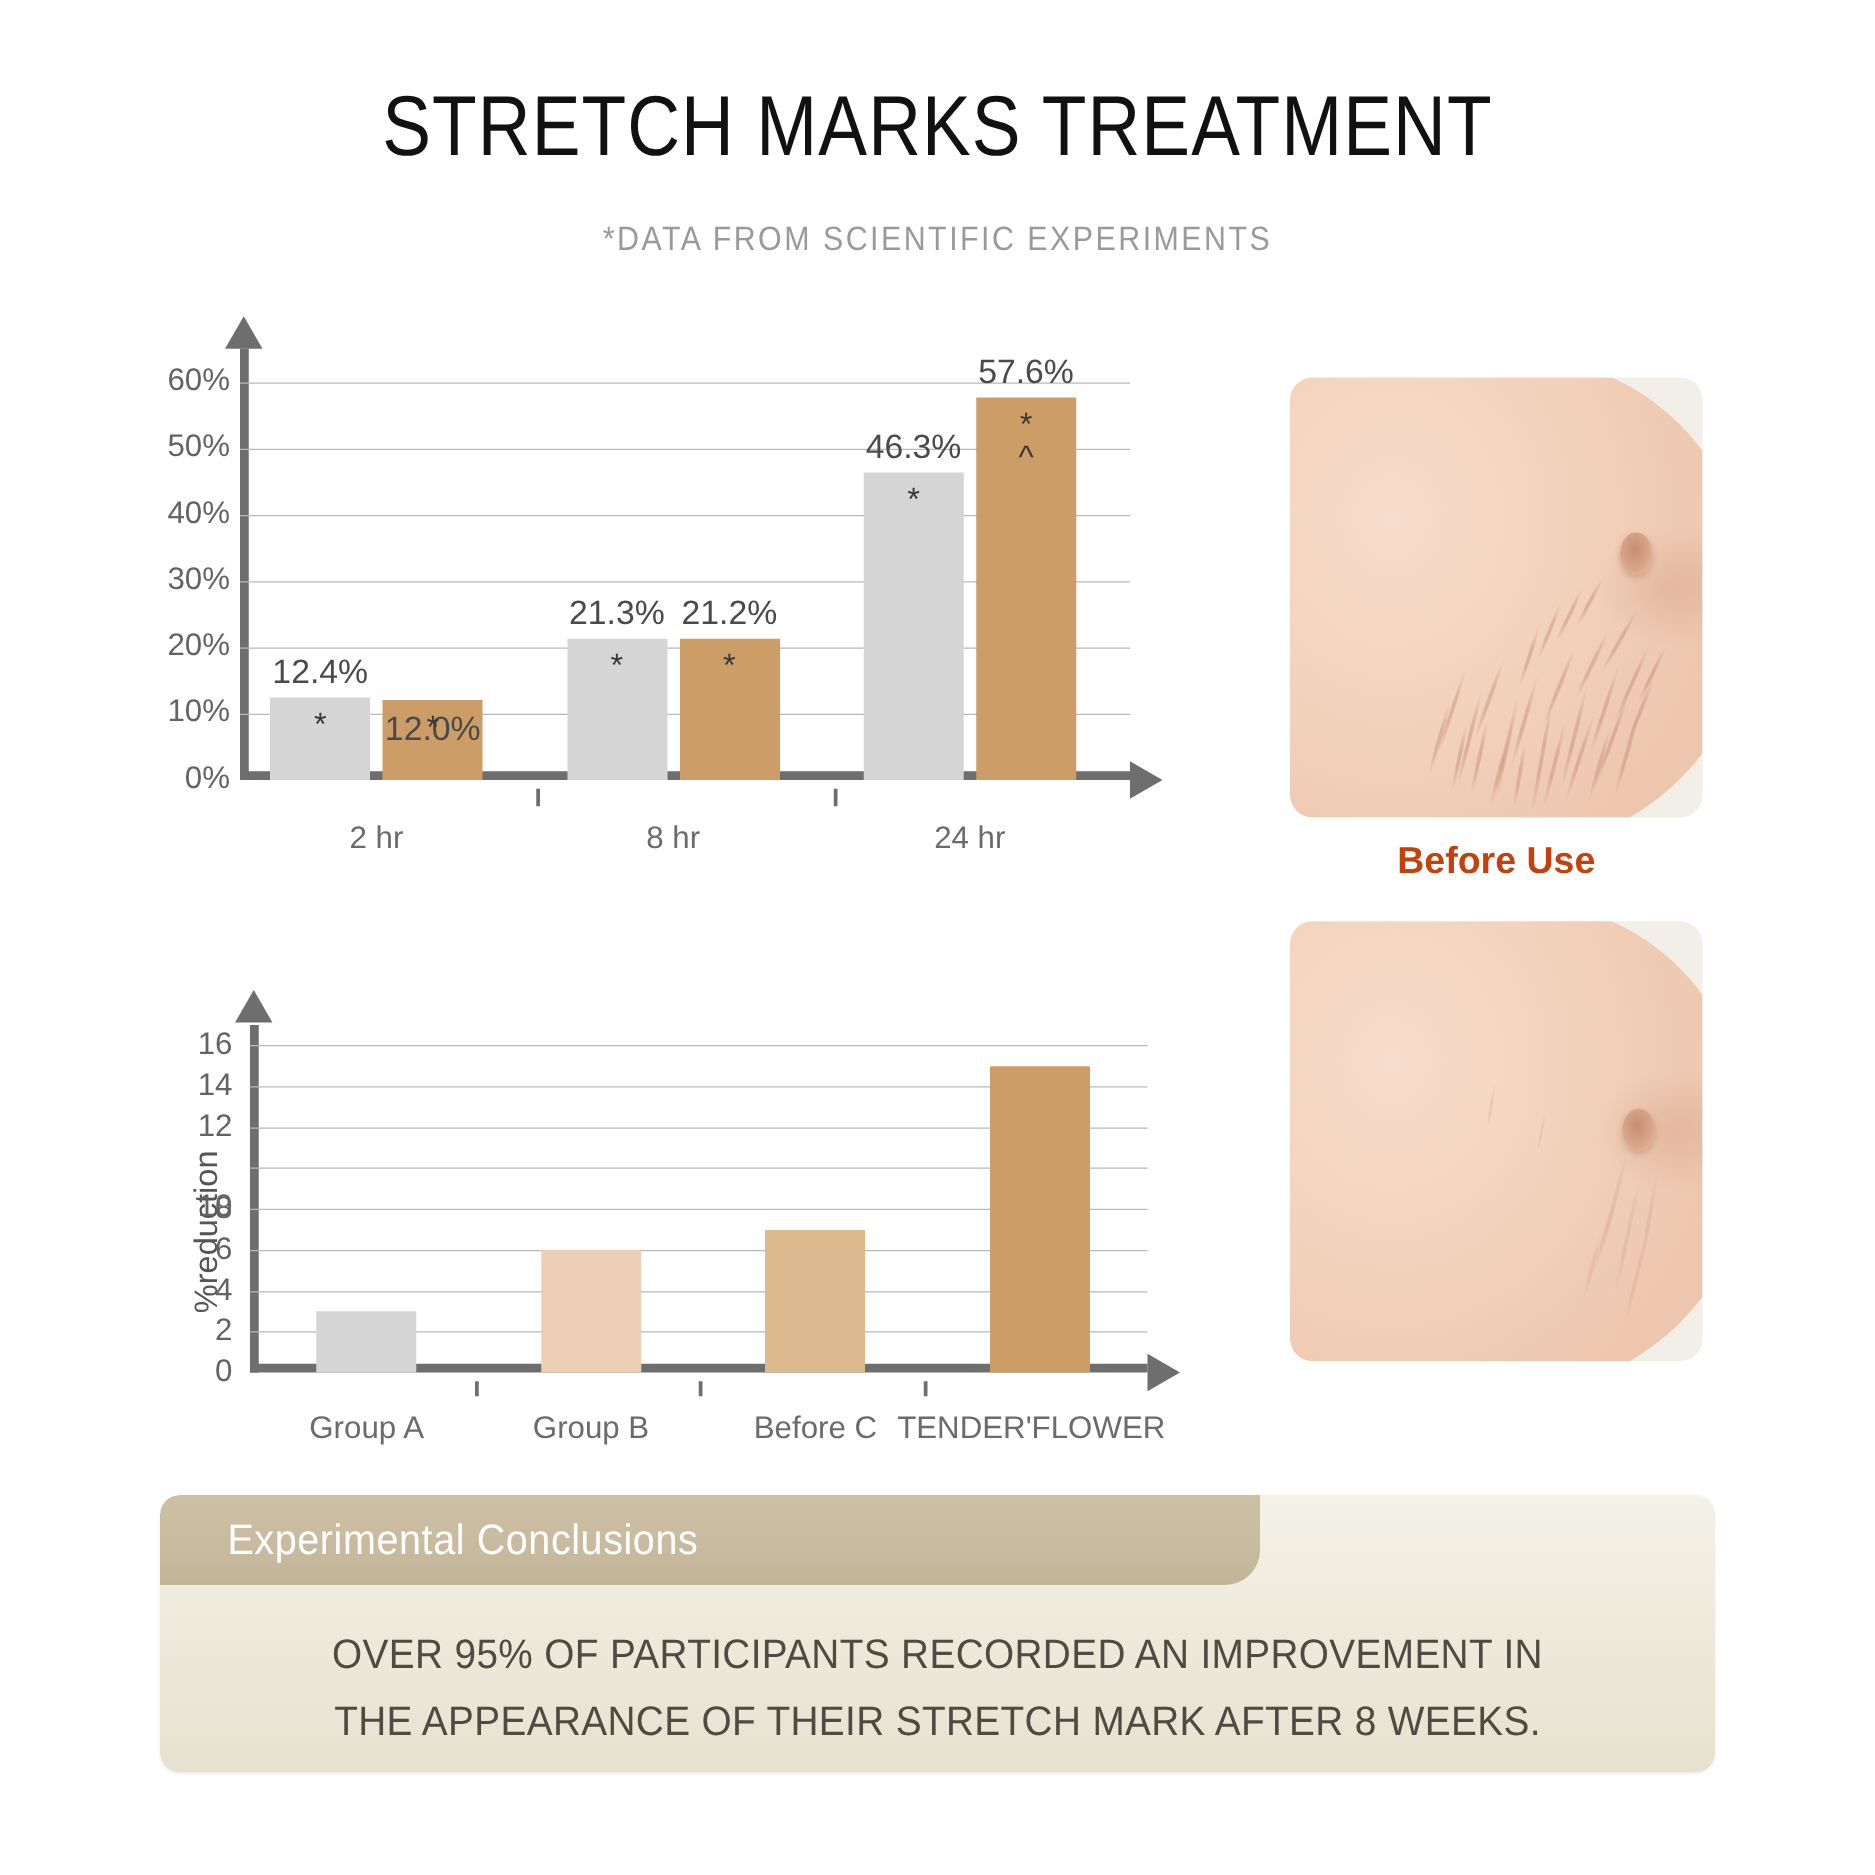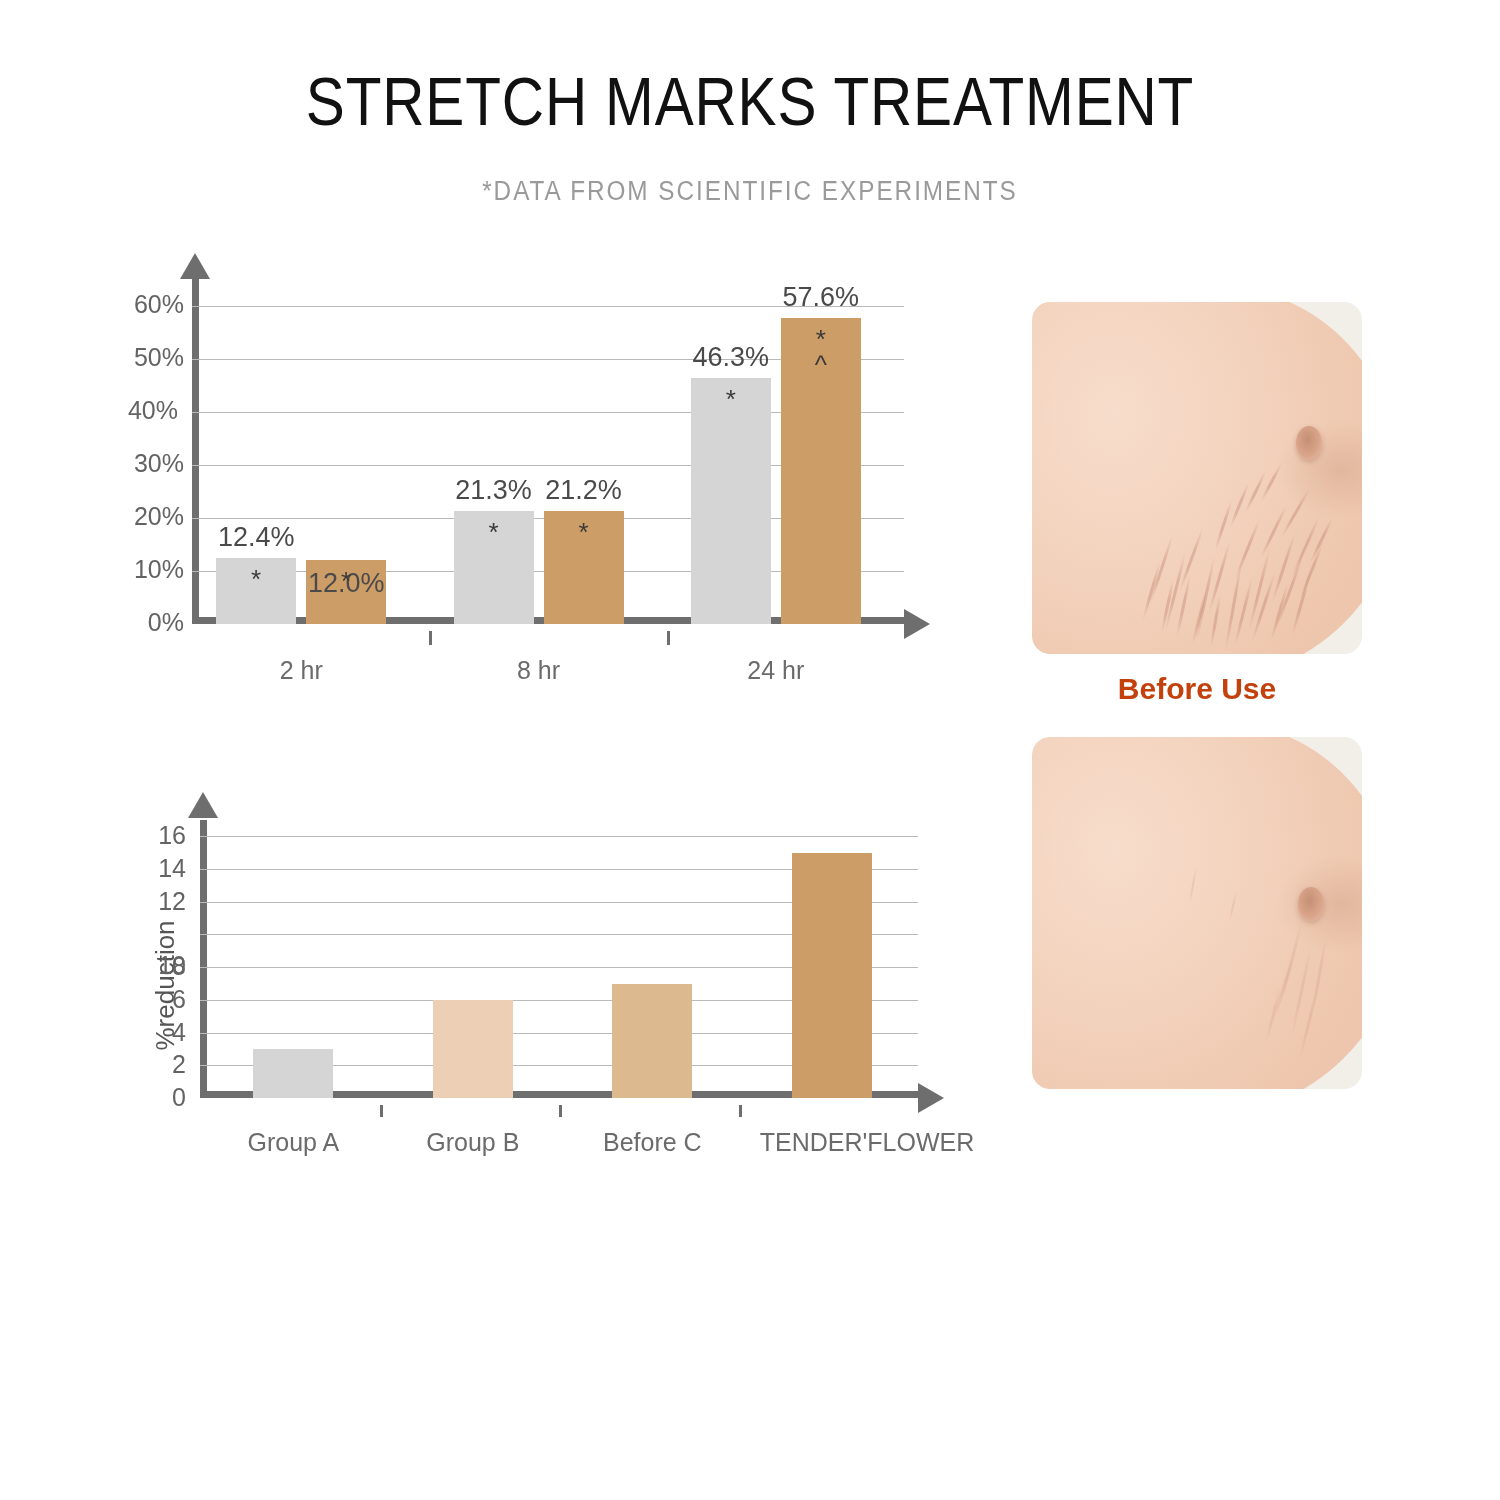--- a/index.html
+++ b/index.html
@@ -236,21 +236,21 @@
         <div class="gridline" style="left: 52px; width: 712px; top: 199.769px;"></div>
         <div class="gridline" style="left: 52px; width: 712px; top: 146.692px;"></div>
         <div class="gridline" style="left: 52px; width: 712px; top: 93.6154px;"></div>
         <div class="gridline" style="left: 52px; width: 712px; top: 40.5385px;"></div>
       </div>
     <div id="c1-yticks">
         <div class="ytick" style="left: -18px; width: 62px; top: 343px;">0%</div>
         <div class="ytick" style="left: -18px; width: 62px; top: 289.923px;">10%</div>
         <div class="ytick" style="left: -18px; width: 62px; top: 236.846px;">20%</div>
         <div class="ytick" style="left: -18px; width: 62px; top: 183.769px;">30%</div>
-        <div class="ytick" style="left: -18px; width: 62px; top: 130.692px; text-align: center;">40%</div>
+        <div class="ytick" style="left: -18px; width: 62px; top: 130.692px;">40%</div>
         <div class="ytick" style="left: -18px; width: 62px; top: 77.6154px;">50%</div>
         <div class="ytick" style="left: -18px; width: 62px; top: 24.5385px;">60%</div>
       </div>
     <div id="c1-bars">
         <div class="bar" style="left: 76.1733px; top: 293.185px; width: 80px; height: 65.8154px; background: rgb(213, 213, 213);"></div>
         <div class="bar-value" style="left: 58.1733px; width: 116px; top: 257.185px;">12.4%</div>
         <div class="bar-mark" style="left: 76.1733px; width: 80px; top: 301.185px;">
           <div>*</div>
         </div>
         <div class="bar" style="left: 166.173px; top: 295.308px; width: 80px; height: 63.6923px; background: rgb(205, 157, 103);"></div>
@@ -328,21 +328,21 @@
       </div>
     <div id="c2-xticks">
         <div class="xtick-mark" style="left: 251.5px; top: 325px; height: 12px;"></div>
         <div class="xtick-mark" style="left: 431px; top: 325px; height: 12px;"></div>
         <div class="xtick-mark" style="left: 610.5px; top: 325px; height: 12px;"></div>
       </div>
     <div id="c2-xlabels">
         <div class="xlabel" style="left: 45.34px; width: 240px; top: 348px;">Group A</div>
         <div class="xlabel" style="left: 224.84px; width: 240px; top: 348px;">Group B</div>
         <div class="xlabel" style="left: 404.34px; width: 240px; top: 348px;">Before C</div>
-        <div class="xlabel" style="left: 619px; width: 240px; top: 348px;">TENDER'FLOWER</div>
+        <div class="xlabel" style="left: 577px; width: 240px; top: 348px;">TENDER'FLOWER</div>
       </div>
   </div>
 
   <div class="photo-card" style="left:1032px; top:302px; width:330px; height:352px;">
     <div class="photo-inner">
       <div class="belly"></div>
       <div class="navel" style="left:264px; top:124px;"></div>
       <div id="marks-before">
           <div class="mark" style="left: 128px; top: 230px; width: 3px; height: 74px; background: linear-gradient(rgba(190, 125, 105, 0) 0%, rgba(190, 125, 105, 0.38) 38%, rgba(190, 125, 105, 0.38) 64%, rgba(190, 125, 105, 0) 100%); transform: rotate(18deg);"></div>
           <div class="mark" style="left: 142px; top: 248px; width: 3px; height: 82px; background: linear-gradient(rgba(190, 125, 105, 0) 0%, rgba(190, 125, 105, 0.38) 38%, rgba(190, 125, 105, 0.38) 64%, rgba(190, 125, 105, 0) 100%); transform: rotate(14deg);"></div>
@@ -387,14 +387,21 @@
           <div class="mark" style="left: 276px; top: 240px; width: 3px; height: 86px; background: linear-gradient(rgba(190, 125, 105, 0) 0%, rgba(190, 125, 105, 0.17) 38%, rgba(190, 125, 105, 0.17) 64%, rgba(190, 125, 105, 0) 100%); transform: rotate(14deg);"></div>
           <div class="mark" style="left: 250px; top: 216px; width: 3px; height: 70px; background: linear-gradient(rgba(190, 125, 105, 0) 0%, rgba(190, 125, 105, 0.17) 38%, rgba(190, 125, 105, 0.17) 64%, rgba(190, 125, 105, 0) 100%); transform: rotate(16deg);"></div>
           <div class="mark" style="left: 286px; top: 200px; width: 3px; height: 74px; background: linear-gradient(rgba(190, 125, 105, 0) 0%, rgba(190, 125, 105, 0.17) 38%, rgba(190, 125, 105, 0.17) 64%, rgba(190, 125, 105, 0) 100%); transform: rotate(10deg);"></div>
           <div class="mark" style="left: 240px; top: 248px; width: 3px; height: 58px; background: linear-gradient(rgba(190, 125, 105, 0) 0%, rgba(190, 125, 105, 0.17) 38%, rgba(190, 125, 105, 0.17) 64%, rgba(190, 125, 105, 0) 100%); transform: rotate(14deg);"></div>
           <div class="mark" style="left: 160px; top: 128px; width: 2px; height: 40px; background: linear-gradient(rgba(190, 125, 105, 0) 0%, rgba(190, 125, 105, 0.17) 38%, rgba(190, 125, 105, 0.17) 64%, rgba(190, 125, 105, 0) 100%); transform: rotate(10deg);"></div>
           <div class="mark" style="left: 200px; top: 152px; width: 2px; height: 34px; background: linear-gradient(rgba(190, 125, 105, 0) 0%, rgba(190, 125, 105, 0.17) 38%, rgba(190, 125, 105, 0.17) 64%, rgba(190, 125, 105, 0) 100%); transform: rotate(12deg);"></div>
         </div>
     </div>
   </div>
 
+  <div class="concl-card" style="left:128px; top:1196px; width:1244px; height:222px;">
+    <div class="concl-header" style="width:880px; height:72px;">
+      <span class="concl-header-text">Experimental Conclusions</span>
+    </div>
+    <div class="concl-line" style="top:108px;">OVER 95% OF PARTICIPANTS RECORDED AN IMPROVEMENT IN</div>
+    <div class="concl-line" style="top:162px;">THE APPEARANCE OF THEIR STRETCH MARK AFTER 8 WEEKS.</div>
+  </div>
 
 </div>
 
 </body></html>

